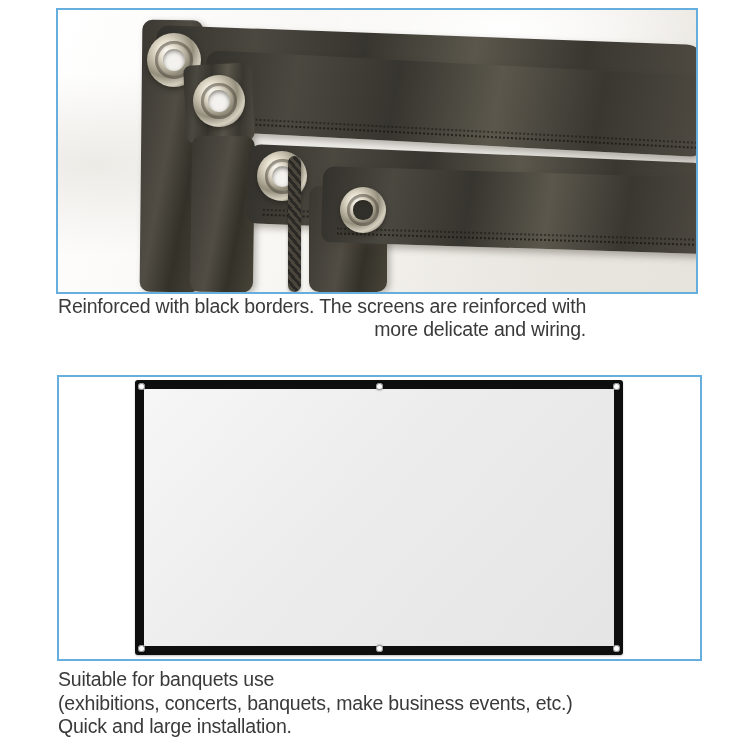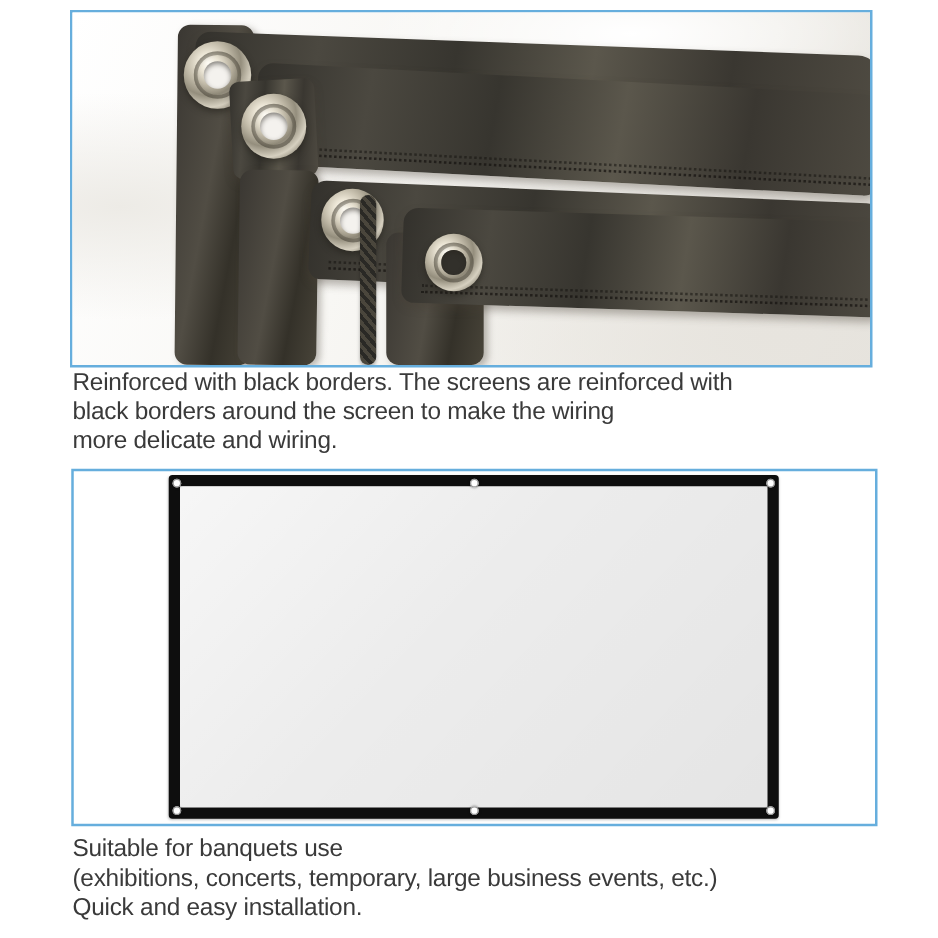--- a/index.html
+++ b/index.html
@@ -7,21 +7,21 @@
         font-family:"Liberation Sans","DejaVu Sans",sans-serif;overflow:hidden;}
 
   
   .framed{position:absolute;border:2px solid var(--accent,#66aedd);background:#fff;}
   .photo-box{left:56px;top:8px;width:638px;height:282px;}
   .screen-box{left:57px;top:375px;width:641px;height:282px;}
 
   
   .caption{position:absolute;left:58px;color:var(--text,#3a3a3a);
            font-size:19.5px;line-height:23px;letter-spacing:-0.2px;}
-  .caption-top{top:295px;}
+  .caption-top{top:295px;text-align:right;}
   .caption-bottom{top:668px;line-height:23.5px;}
 
   
   .photo{position:absolute;inset:0;overflow:hidden;
      background:
        radial-gradient(420px 140px at 88% 92%, #e7e4de 0%, rgba(231,228,222,0) 70%),
        radial-gradient(380px 130px at 6% 55%, #edebe6 0%, rgba(237,235,230,0) 70%),
        radial-gradient(300px 90px at 70% 6%, #ffffff 0%, rgba(255,255,255,0) 70%),
        linear-gradient(113deg,#ffffff 0%,#f8f7f4 40%,#efede8 75%,#e4e1db 100%);}
   .band,.leg,.flap{position:absolute;
@@ -97,35 +97,34 @@
       <div class="leg bandD-leg"></div>
       <div class="band bandD stitched"></div>
       <div class="grommet g4">
           <i class="hole"></i>
         </div>
     </div>
   </figure>
 
   <div class="caption caption-top">
     <div>Reinforced with black borders. The screens are reinforced with</div>
-    <div>black borders around the screen to make the wiring</div>
     <div>more delicate and wiring.</div>
   </div>
 
   <figure class="framed screen-box" style="margin:0">
     <div class="screen-frame">
       <div class="screen-surface"></div>
       <span class="gdot tl"></span>
       <span class="gdot tc"></span>
       <span class="gdot tr"></span>
       <span class="gdot bl"></span>
       <span class="gdot bc"></span>
       <span class="gdot br"></span>
     </div>
   </figure>
 
   <div class="caption caption-bottom">
     <div>Suitable for banquets use</div>
-    <div>(exhibitions, concerts, temporary, large business events, etc.)</div>
-    <div>Quick and easy installation.</div>
+    <div>(exhibitions, concerts, banquets, make business events, etc.)</div>
+    <div>Quick and large installation.</div>
   </div>
 
 </div>
 
 </body></html>

